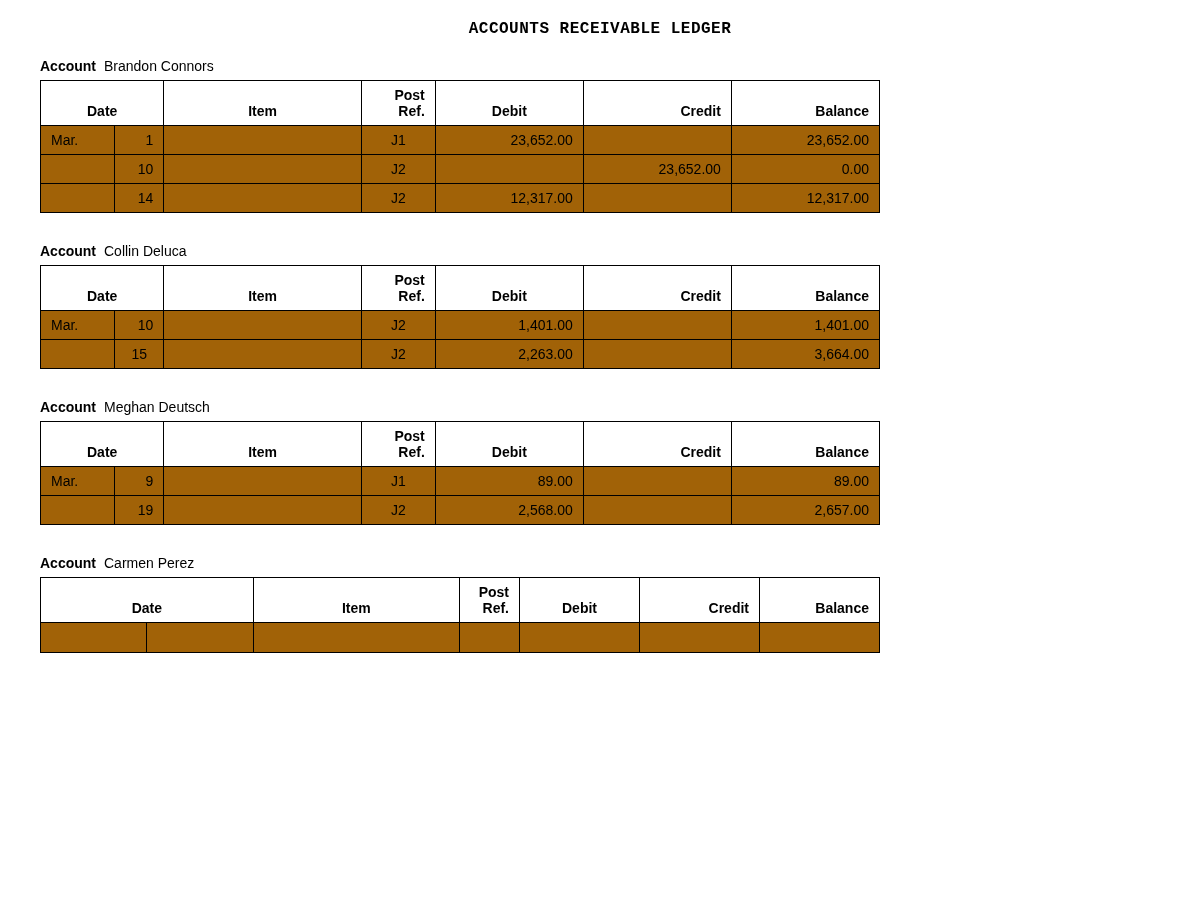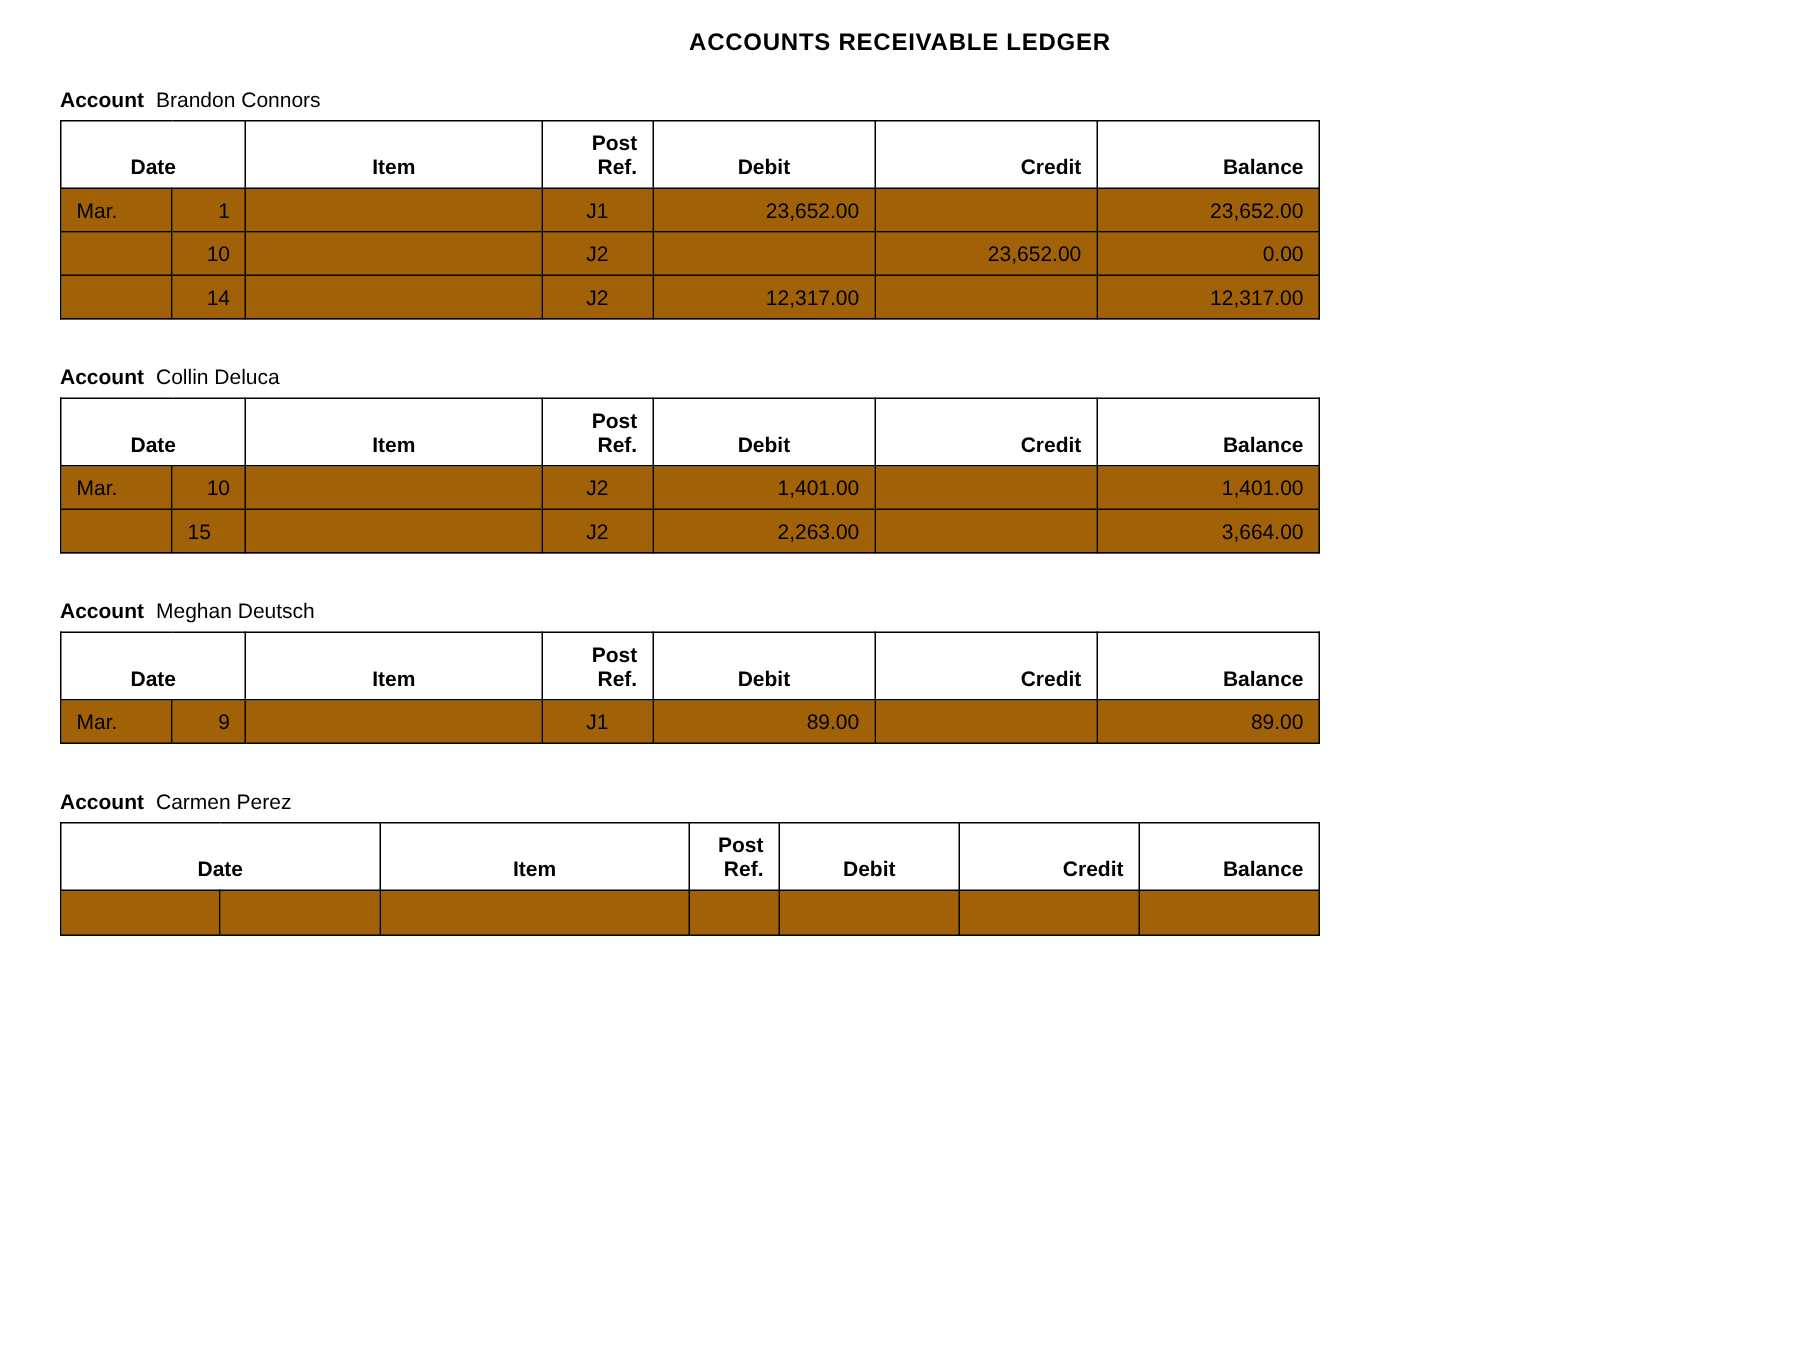--- a/index.html
+++ b/index.html
@@ -15,20 +15,21 @@
       color: #000000;
       padding: 20px 40px;
     }
 
     .page-title {
       text-align: center;
       font-weight: bold;
       font-size: 16px;
       margin-bottom: 20px;
       letter-spacing: 0.5px;
+      font-family: Liberation Mono, monospace;
     }
 
     .account-section {
       margin-bottom: 30px;
     }
 
     .account-label {
       margin-bottom: 6px;
       font-size: 14px;
     }
@@ -192,21 +193,21 @@
             <td class="col-date-month">Mar.</td>
             <td class="col-date-day" style="text-align: right;">10</td>
             <td class="col-item"></td>
             <td class="col-postref" style="text-align: center;">J2</td>
             <td class="col-debit">1,401.00</td>
             <td class="col-credit"></td>
             <td class="col-balance">1,401.00</td>
           </tr>
           <tr>
             <td class="col-date-month"></td>
-            <td class="col-date-day" style="text-align: left; margin-left: 44px;">15</td>
+            <td class="col-date-day" style="text-align: center; margin-left: 44px;">15</td>
             <td class="col-item"></td>
             <td class="col-postref" style="text-align: center;">J2</td>
             <td class="col-debit">2,263.00</td>
             <td class="col-credit"></td>
             <td class="col-balance">3,664.00</td>
           </tr>
         </tbody>
       </table>
     </div>
     <div class="account-section">
@@ -225,20 +226,29 @@
         <tbody>
           <tr>
             <td class="col-date-month">Mar.</td>
             <td class="col-date-day" style="text-align: right;">9</td>
             <td class="col-item"></td>
             <td class="col-postref" style="text-align: center;">J1</td>
             <td class="col-debit">89.00</td>
             <td class="col-credit"></td>
             <td class="col-balance">89.00</td>
           </tr>
+          <tr>
+            <td class="col-date-month"></td>
+            <td class="col-date-day" style="text-align: right;">19</td>
+            <td class="col-item"></td>
+            <td class="col-postref" style="text-align: center;">J2</td>
+            <td class="col-debit">2,568.00</td>
+            <td class="col-credit"></td>
+            <td class="col-balance">2,657.00</td>
+          </tr>
         </tbody>
       </table>
     </div>
     <div class="account-section">
       <div class="account-label"><span class="account-word">Account</span><span class="account-name">Carmen Perez</span></div>
       <table>
         <thead>
           <tr>
             <th colspan="2" class="header-date" style="text-align: center;">Date</th>
             <th class="header-item" style="text-align: center;">Item</th>

